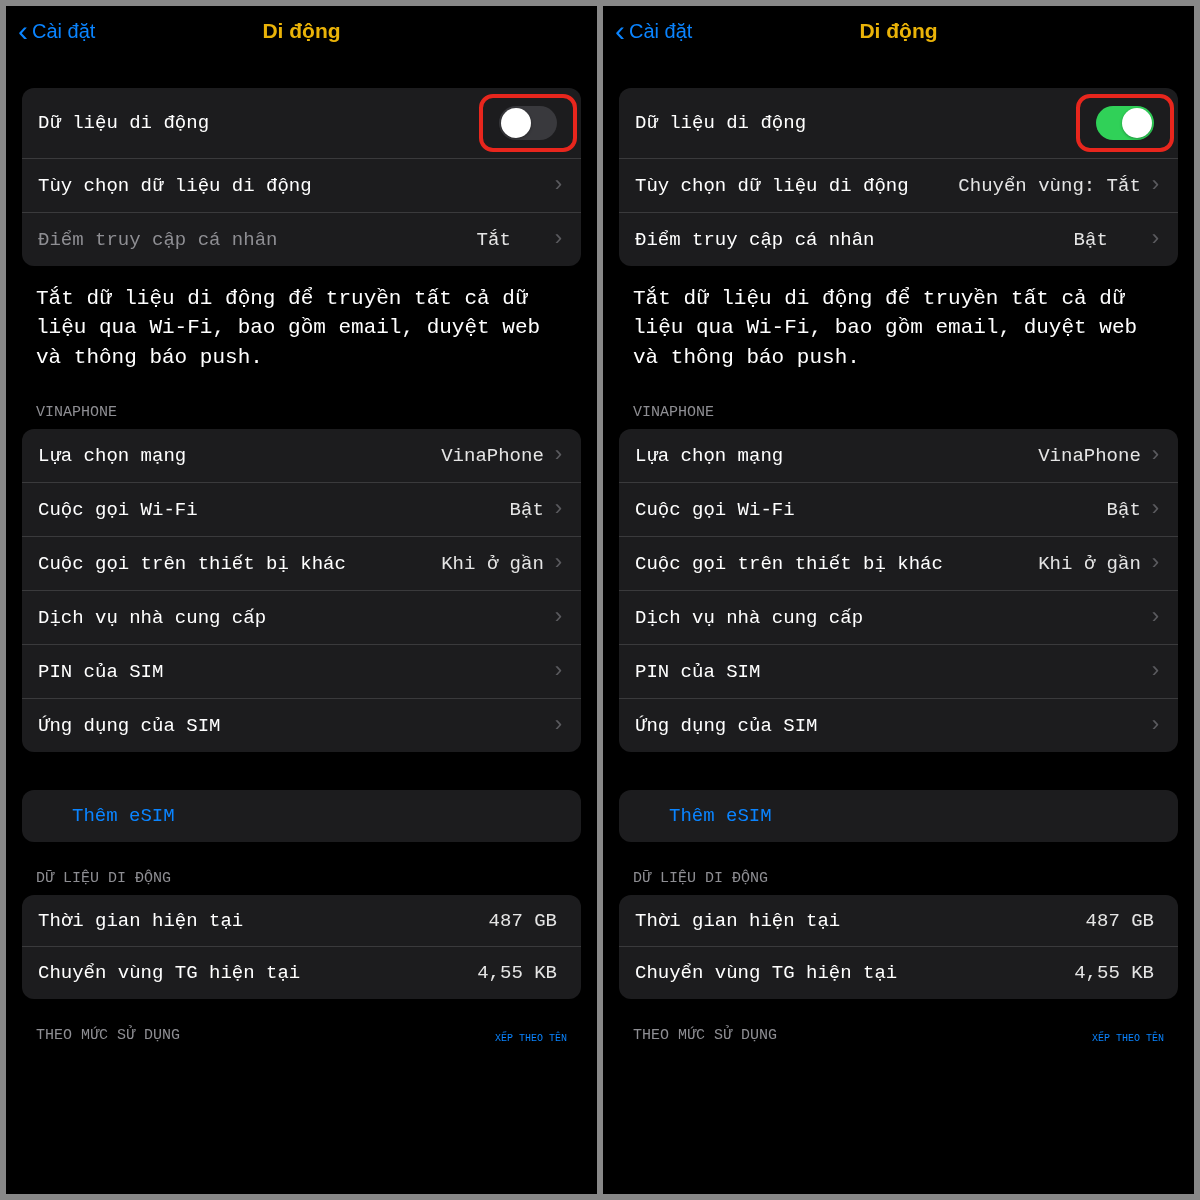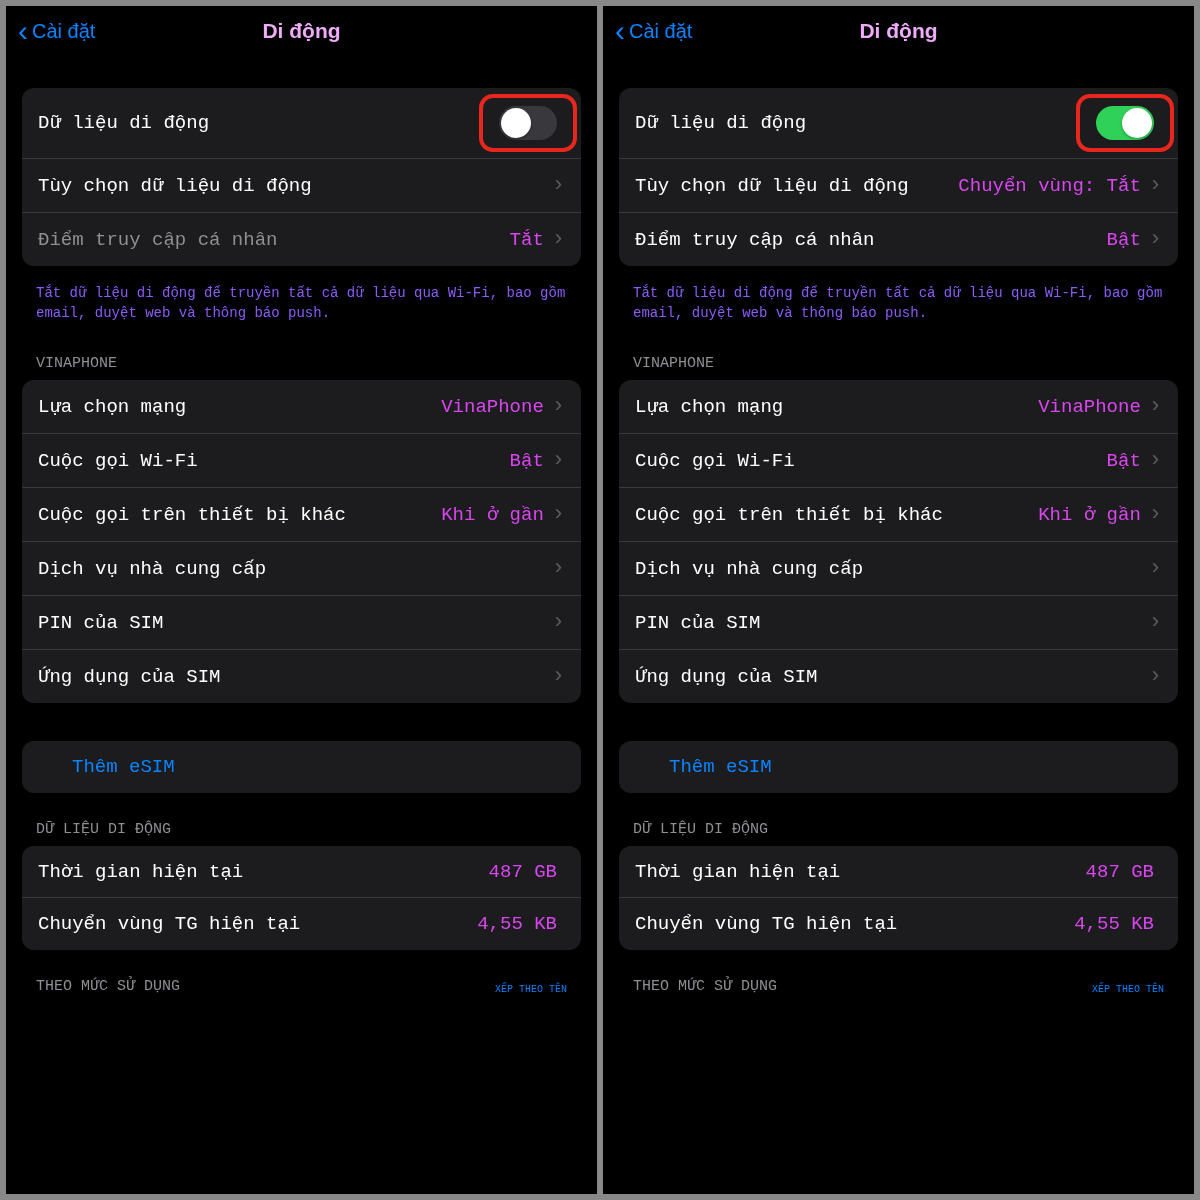--- a/index.html
+++ b/index.html
@@ -36,21 +36,21 @@
 }
 .back-chevron {
   font-size: 30px;
   line-height: 1;
   font-weight: 300;
 }
 .nav-title {
   position: absolute;
   left: 50%;
   transform: translateX(-50%);
-  color: #f0abfc;
+  color: #eab308;
   font-size: 21px;
   font-weight: 600;
 }
 .content {
   flex: 1;
   overflow-y: hidden;
   font-family: Liberation Mono, monospace;
 }
 .group {
   background: #1c1c1e;
@@ -60,29 +60,29 @@
 }
 .group.first { margin-top: 28px; }
 .row {
   display: flex;
   align-items: center;
   padding: 14px 16px;
   min-height: 52px;
   border-bottom: 0.5px solid #3a3a3c;
   cursor: pointer;
 }
-.row:last-child { border-bottom: none; }
+.row:last-child { border-bottom: none; gap: 33px; }
 .row-label {
   flex: 1;
   color: #fff;
   font-size: 19px;
 }
 .row-label.dim { color: #8e8e93; }
 .row-value {
-  color: #d946ef;
+  color: #e5e5e5;
   font-size: 19px;
   margin-right: 8px;
 }
 .chevron {
   color: #5a5a5e;
   font-size: 22px;
   font-weight: 300;
 }
 .toggle {
   width: 58px;
@@ -114,22 +114,22 @@
   position: relative;
   padding: 4px 8px;
 }
 .toggle-wrap .highlight-box {
   top: -8px;
   left: -12px;
   right: -12px;
   bottom: -8px;
 }
 .footer-text {
-  color: #8b5cf6;
-  font-size: 14px;
+  color: #ffffff;
+  font-size: 21px;
   padding: 8px 30px 14px;
   line-height: 1.4;
 }
 .header-text {
   color: #8e8e93;
   font-size: 15px;
   padding: 18px 30px 8px;
   text-transform: uppercase;
 }
 .header-row {

